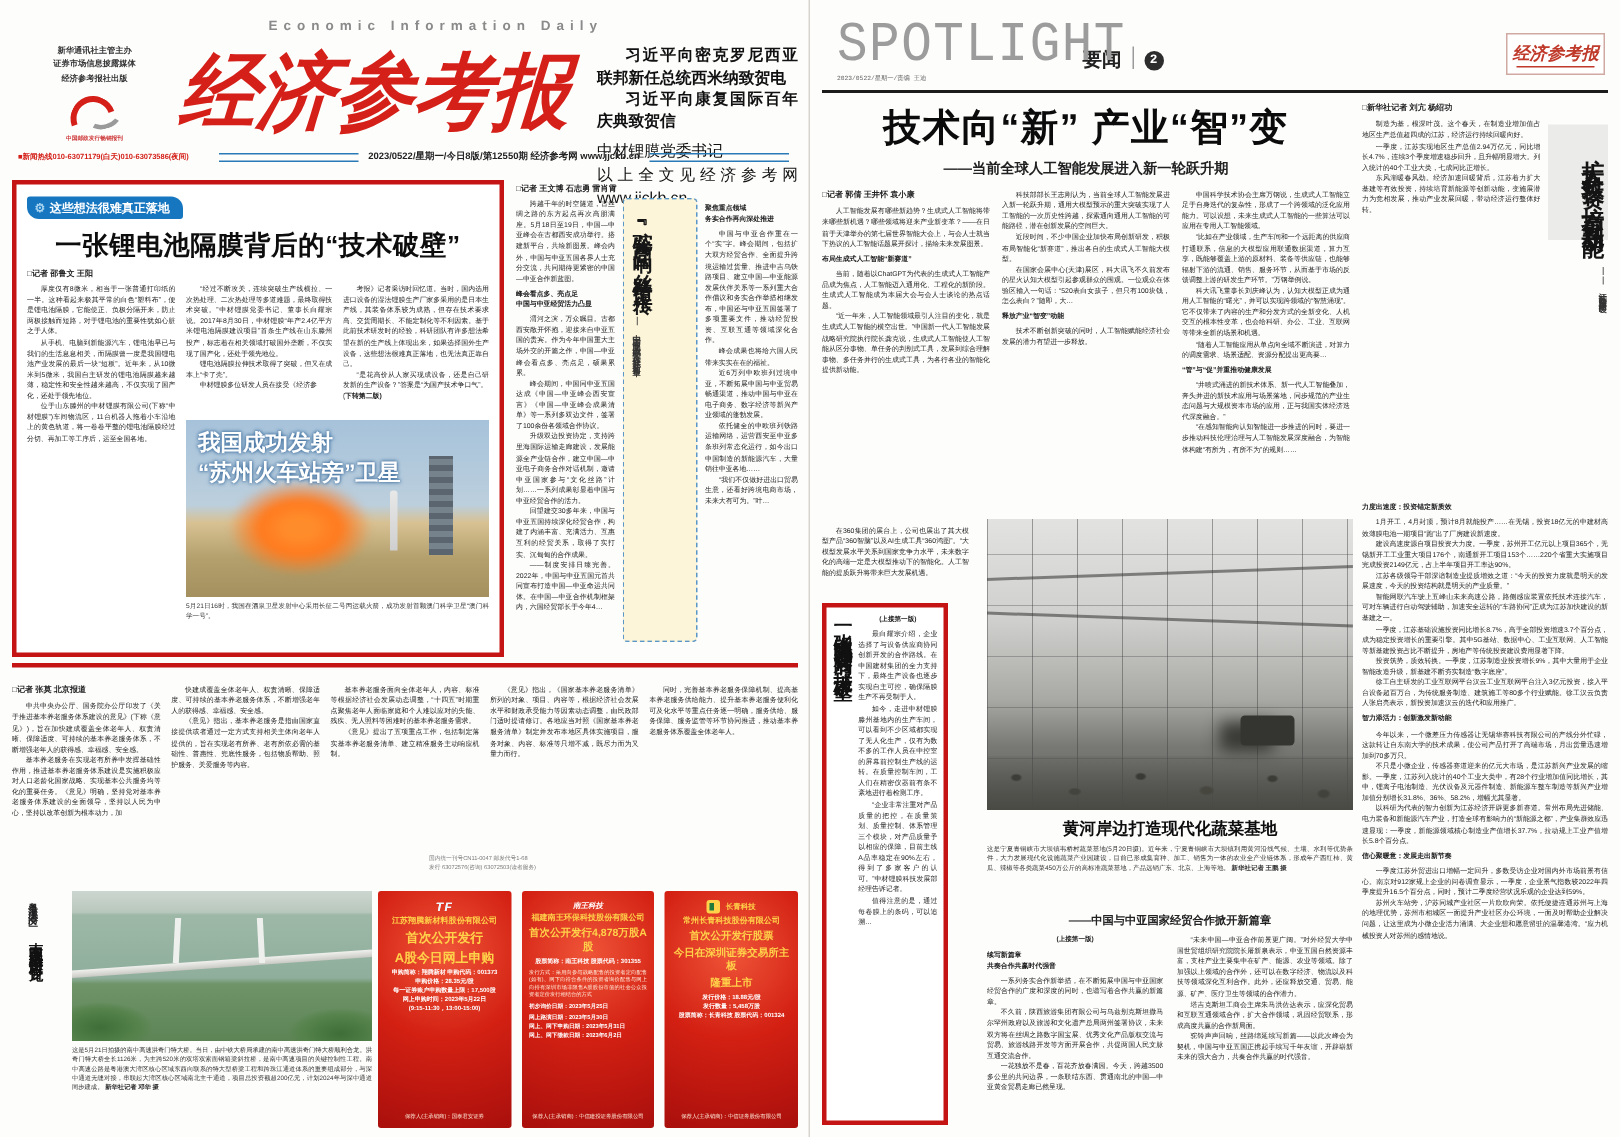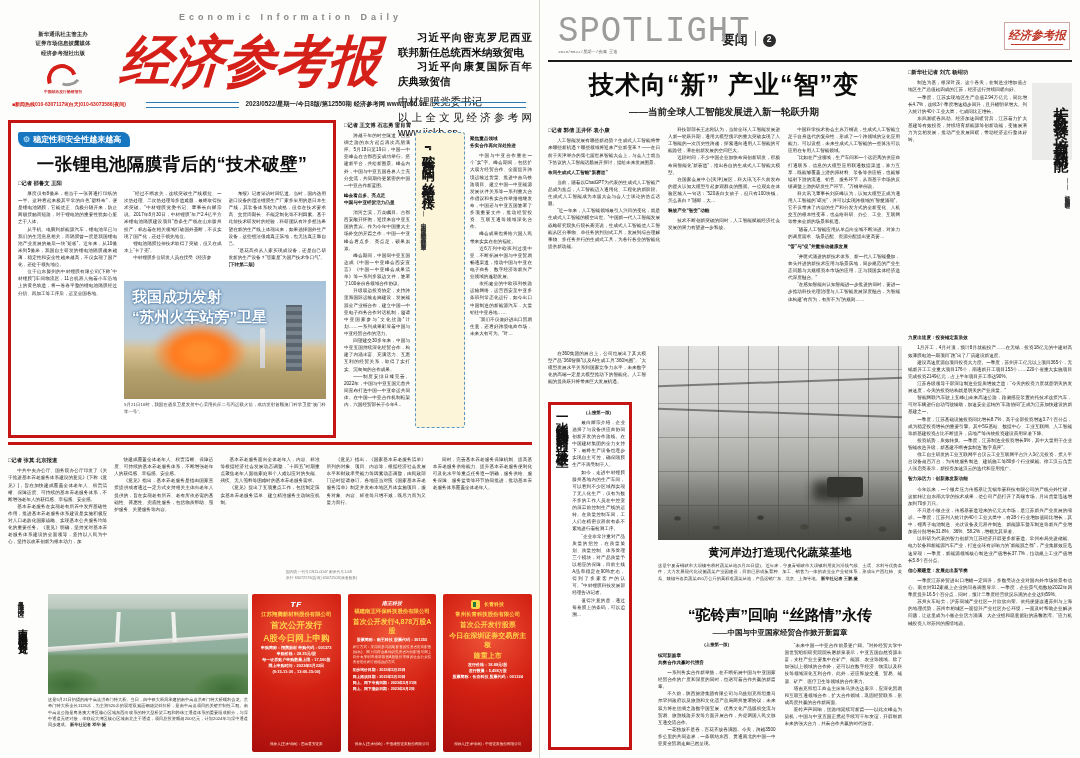--- a/index.html
+++ b/index.html
@@ -188,21 +188,21 @@
   </div>
 
   <div class="hotline">■新闻热线010-63071179(白天)010-63073586(夜间)</div>
   <div class="dateline-bar">
     <span class="dateline-text">2023/0522/星期一/今日8版/第12550期  经济参考网  www.jjckb.cn</span>
   </div>
 
   <article class="red-box1">
     <div class="badge">
       <span class="gear-icon">⚙</span>
-      <span>稳定性和安全性越来越高</span>
+      <span>这些想法很难真正落地</span>
     </div>
     <h1 class="lith-headline">一张锂电池隔膜背后的“技术破壁”</h1>
     <div class="byline">□记者 邵鲁文 王阳</div>
     <div class="lith-grid">
       <div class="lith-col1 bodytext">
           <p>厚度仅有8微米，相当于一张普通打印纸的一半。这种看起来极其平常的白色“塑料布”，便是锂电池隔膜，它能使正、负极分隔开来，防止两极接触而短路，对于锂电池的重要性犹如心脏之于人体。</p>
           <p>从手机、电脑到新能源汽车，锂电池早已与我们的生活息息相关，而隔膜曾一度是我国锂电池产业发展的最后一块“短板”。近年来，从10微米到5微米，我国自主研发的锂电池隔膜越来越薄，稳定性和安全性越来越高，不仅实现了国产化，还处于领先地位。</p>
           <p>位于山东滕州的中材锂膜有限公司(下称“中材锂膜”)车间物流区，11台机器人拖着小车沿地上的黄色轨道，将一卷卷平整的锂电池隔膜经过分切、再加工等工序后，运至全国各地。</p>
         </div>
       <div class="lith-c2 bodytext">
@@ -423,21 +423,20 @@
       <div class="crops"></div>
     </div>
     <div class="gh-title">黄河岸边打造现代化蔬菜基地</div>
     <figcaption class="gh-cap">
       <span>这是宁夏青铜峡市大坝镇韦桥村蔬菜基地(5月20日摄)。近年来，宁夏青铜峡市大坝镇利用黄河沿线气候、土壤、水利等优势条件，大力发展现代化设施蔬菜产业园建设，目前已形成集育种、加工、销售为一体的农业全产业链体系，形成年产西红柿、黄瓜、辣椒等各类蔬菜450万公斤的高标准蔬菜基地，产品远销广东、北京、上海等地。</span>
       <span class="bcredit">新华社记者 王鹏 摄</span>
     </figcaption>
   </figure>
 
   <article class="camel2">
-    <h2 class="c2-headline">“驼铃声”回响 “丝路情”永传</h2>
     <div class="c2-subhead">——中国与中亚国家经贸合作掀开新篇章</div>
     <div class="c2-cols bodytext">
       <div>
         <div class="cont-tag">(上接第一版)</div>
         <p class="dark-sub" style="white-space:pre-line">续写新篇章
 共奏合作共赢时代强音</p>
         <span><p>一系列务实合作新举措，在不断拓展中国与中亚国家经贸合作的广度和深度的同时，也谱写着合作共赢的新篇章。</p><p>不久前，陕西旅游集团有限公司与乌兹别克斯坦撒马尔罕州政府以及旅游和文化遗产总局两州签署协议，未来双方将在丝绸之路数字国宝展、优秀文化产品版权交流与贸易、旅游线路开发等方面开展合作，共促两国人民文脉互通交流合作。</p><p>一花独放不是春，百花齐放春满园。今天，跨越3500多公里的共同边界，一条联结东西、贯通南北的中国—中亚黄金贸易走廊已然呈现。</p></span>
       </div>
       <div>
           <p>“未来中国—中亚合作前景更广阔。”对外经贸大学中国世贸组织研究院院长屠新泉表示，中亚五国自然资源丰富，支柱产业主要集中在矿产、能源、农业等领域。除了加强以上领域的合作外，还可以在数字经济、物流以及科技等领域深化互利合作。此外，还应释放交通、贸易、能源、矿产、医疗卫生等领域的合作潜力。</p>

